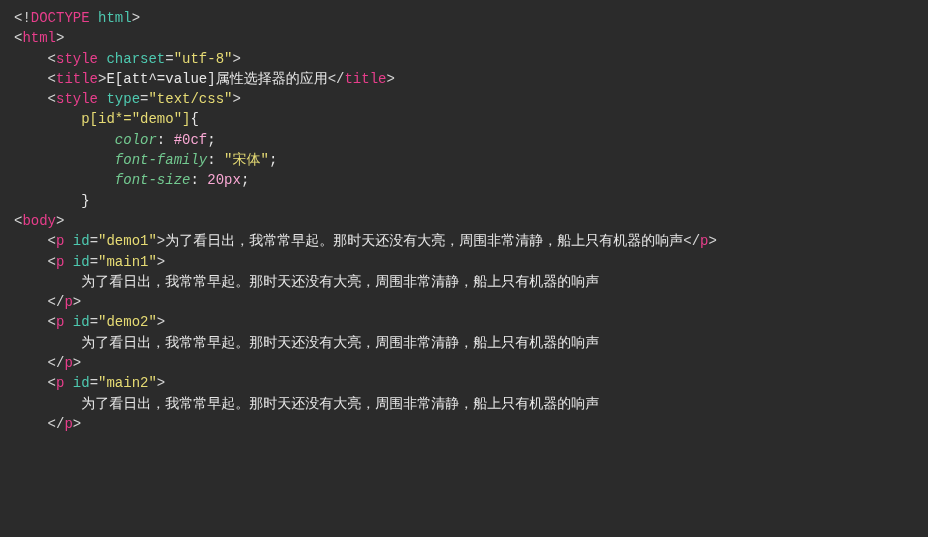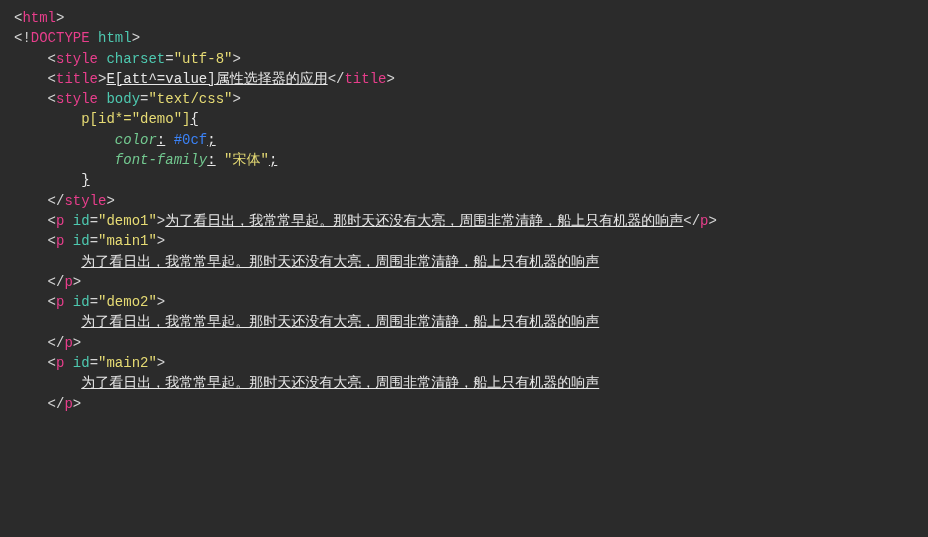--- a/index.html
+++ b/index.html
@@ -12,54 +12,55 @@
     padding: 8px 14px;
     width: 928px;
     height: 537px;
     overflow: hidden;
   }
   .line { white-space: pre; }
   .t-bracket  { color: #d4d4d4; }
   .t-tag      { color: #e83e8c; } 
   .t-attr     { color: #4ec9b0; } 
   .t-string   { color: #e6db74; } 
-  .t-text     { color: #e6e6e6; text-decoration: underline; }
+  .t-text     { color: #e6e6e6; }
   .t-cssprop  { color: #73c990; font-style: italic; }
-  .t-cssval   { color: #3b82f6; }
+  .t-cssval   { color: #f9a8d4; }
   .t-csssel   { color: #e6db74; }
   .editor { position: relative; }
 </style>
 </head>
 <body>
 
 <div class="editor">
 
+<div class="line"><span class="t-bracket">&lt;!</span><span class="t-tag">DOCTYPE</span><span class="t-bracket"> </span><span class="t-attr">html</span><span class="t-bracket">&gt;</span></div>
+
 <div class="line"><span class="t-bracket">&lt;</span><span class="t-tag">html</span><span class="t-bracket">&gt;</span></div>
-
-<div class="line"><span class="t-bracket">&lt;!</span><span class="t-tag">DOCTYPE</span><span class="t-bracket"> </span><span class="t-attr">html</span><span class="t-bracket">&gt;</span></div>
 
 
 <div class="line">    <span class="t-bracket">&lt;</span><span class="t-tag">style</span> <span class="t-attr">charset</span><span class="t-bracket">=</span><span class="t-string">"utf-8"</span><span class="t-bracket">&gt;</span></div>
 
 <div class="line">    <span class="t-bracket">&lt;</span><span class="t-tag">title</span><span class="t-bracket">&gt;</span><span class="t-text">E[att^=value]属性选择器的应用</span><span class="t-bracket">&lt;/</span><span class="t-tag">title</span><span class="t-bracket">&gt;</span></div>
 
-<div class="line">    <span class="t-bracket">&lt;</span><span class="t-tag">style</span> <span class="t-attr">body</span><span class="t-bracket">=</span><span class="t-string">"text/css"</span><span class="t-bracket">&gt;</span></div>
+<div class="line">    <span class="t-bracket">&lt;</span><span class="t-tag">style</span> <span class="t-attr">type</span><span class="t-bracket">=</span><span class="t-string">"text/css"</span><span class="t-bracket">&gt;</span></div>
 
 <div class="line">        <span class="t-csssel">p[id*="demo"]</span><span class="t-text">{</span></div>
 
 <div class="line">            <span class="t-cssprop">color</span><span class="t-text">:</span> <span class="t-cssval">#0cf</span><span class="t-text">;</span></div>
 
 <div class="line">            <span class="t-cssprop">font-family</span><span class="t-text">:</span> <span class="t-string">"宋体"</span><span class="t-text">;</span></div>
 
+<div class="line">            <span class="t-cssprop">font-size</span><span class="t-text">:</span> <span class="t-cssval">20px</span><span class="t-text">;</span></div>
 
 <div class="line">        <span class="t-text">}</span></div>
 
-<div class="line">    <span class="t-bracket">&lt;/</span><span class="t-tag">style</span><span class="t-bracket">&gt;</span></div>
 
 
+<div class="line"><span class="t-bracket">&lt;</span><span class="t-tag">body</span><span class="t-bracket">&gt;</span></div>
 
 <div class="line">    <span class="t-bracket">&lt;</span><span class="t-tag">p</span> <span class="t-attr">id</span><span class="t-bracket">=</span><span class="t-string">"demo1"</span><span class="t-bracket">&gt;</span><span class="t-text">为了看日出，我常常早起。那时天还没有大亮，周围非常清静，船上只有机器的响声</span><span class="t-bracket">&lt;/</span><span class="t-tag">p</span><span class="t-bracket">&gt;</span></div>
 
 <div class="line">    <span class="t-bracket">&lt;</span><span class="t-tag">p</span> <span class="t-attr">id</span><span class="t-bracket">=</span><span class="t-string">"main1"</span><span class="t-bracket">&gt;</span></div>
 
 <div class="line">        <span class="t-text">为了看日出，我常常早起。那时天还没有大亮，周围非常清静，船上只有机器的响声</span></div>
 
 <div class="line">    <span class="t-bracket">&lt;/</span><span class="t-tag">p</span><span class="t-bracket">&gt;</span></div>
 
 <div class="line">    <span class="t-bracket">&lt;</span><span class="t-tag">p</span> <span class="t-attr">id</span><span class="t-bracket">=</span><span class="t-string">"demo2"</span><span class="t-bracket">&gt;</span></div>

